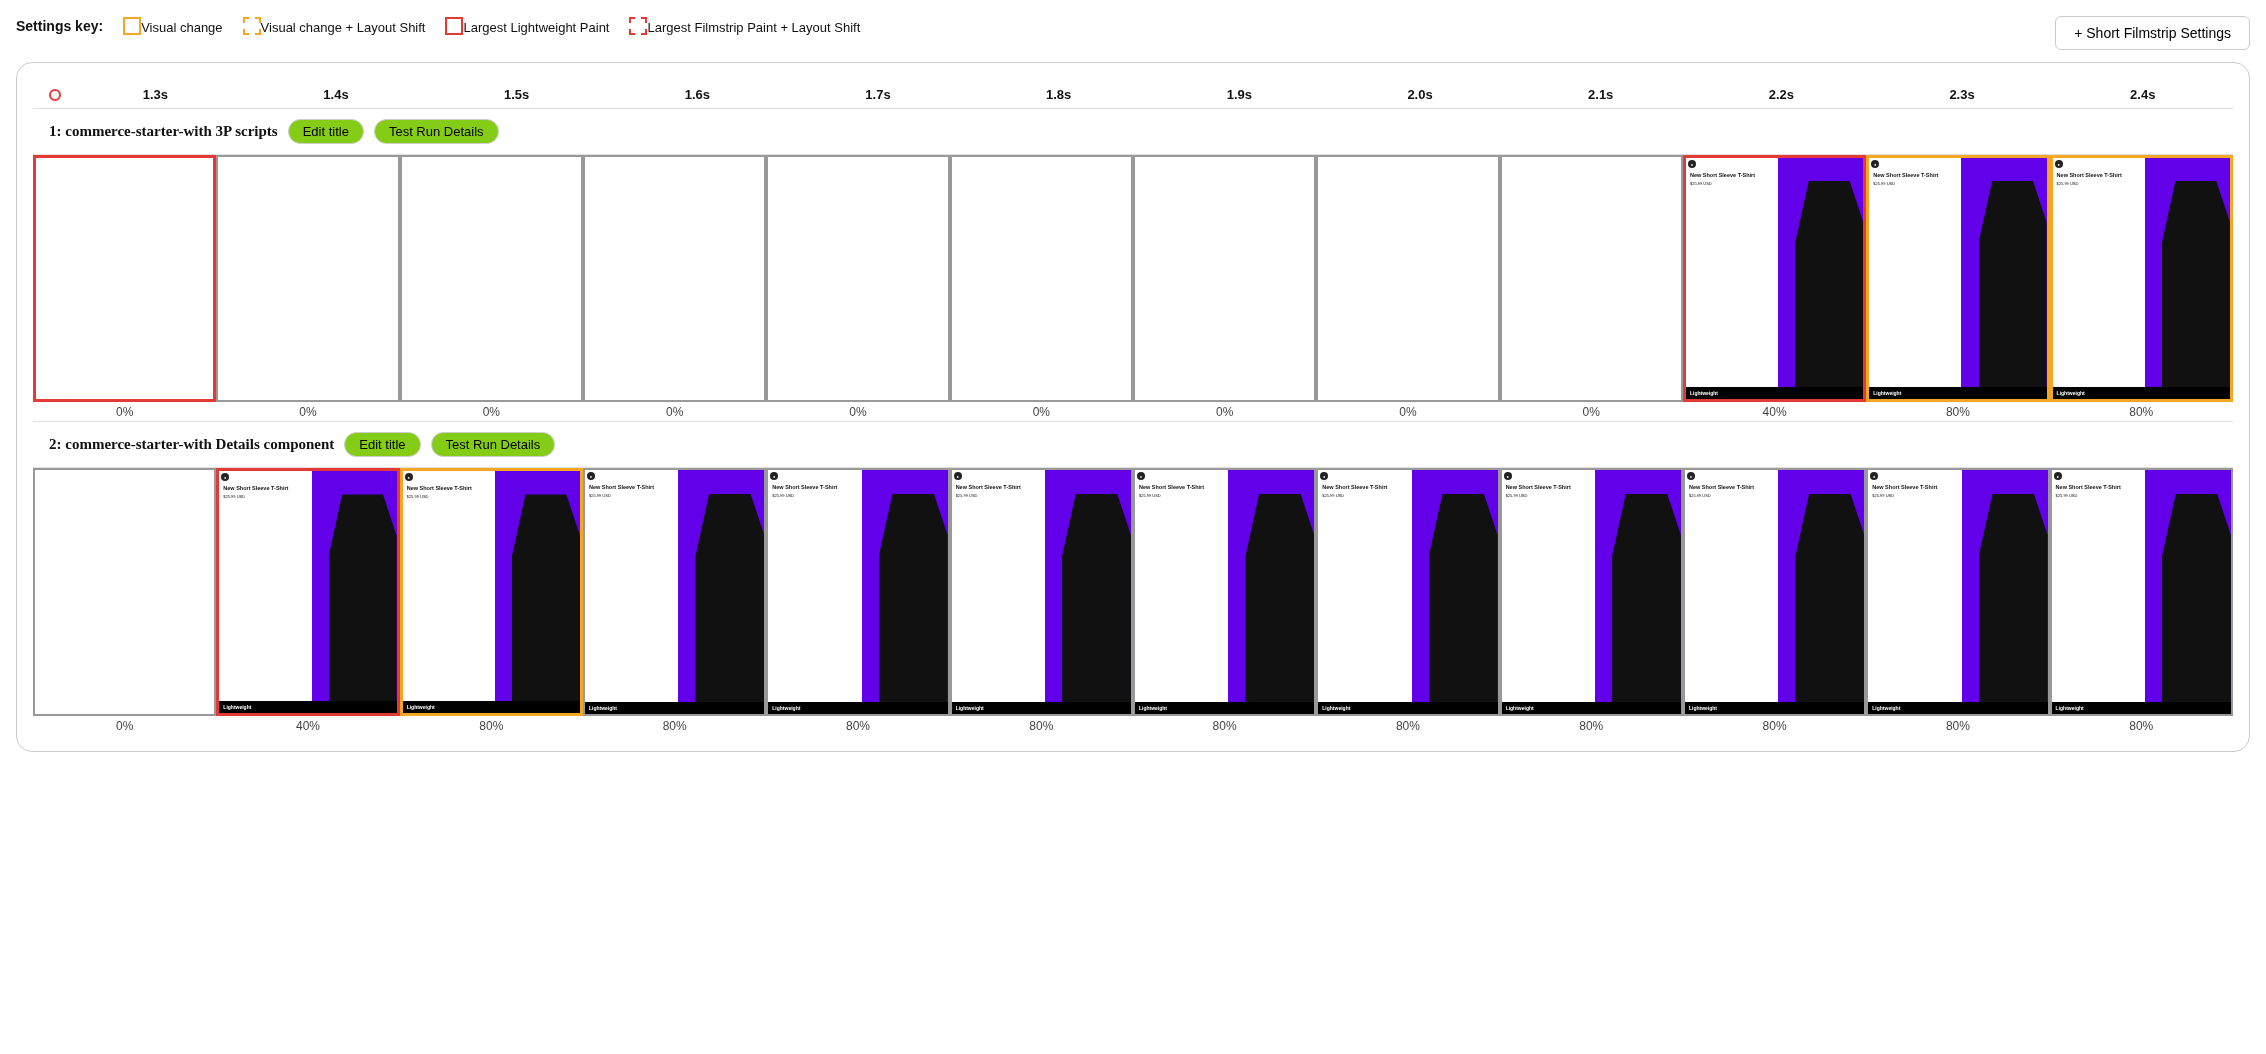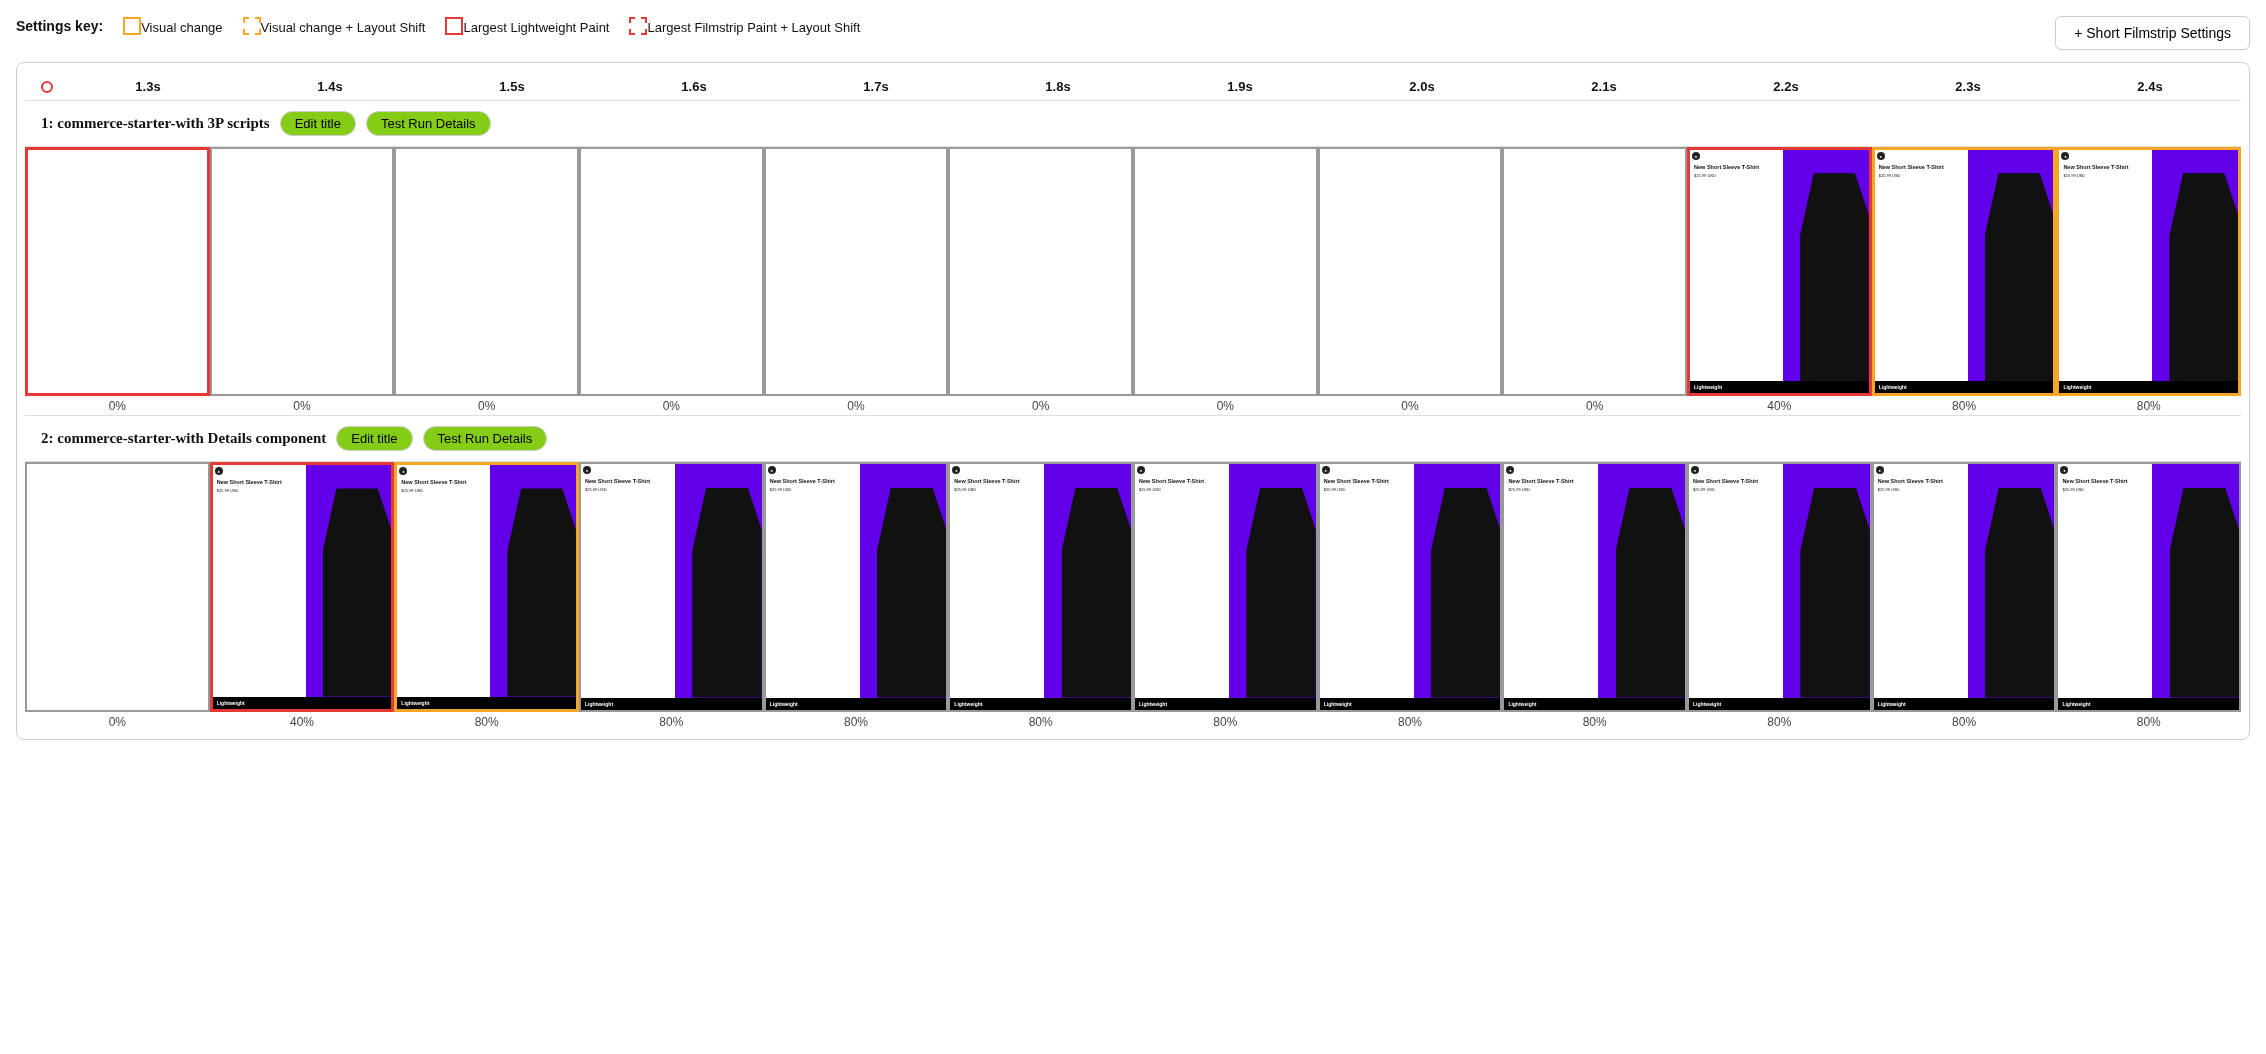--- a/index.html
+++ b/index.html
@@ -46,23 +46,23 @@
       font-size: 14px;
       cursor: pointer;
       display: flex;
       align-items: center;
       gap: 6px;
       font-weight: 500;
     }
 
     .main-container {
       border: 1.5px solid #ccc;
-      border-radius: 8px;
+      border-radius: 16px;
       overflow: hidden;
-      padding: 8px;
+      padding: 16px;
     }
 
     
     .timeline-row {
       display: flex;
       align-items: center;
       padding: 8px 0 6px 16px;
       border-bottom: 1px solid #e0e0e0;
       position: relative;
     }

